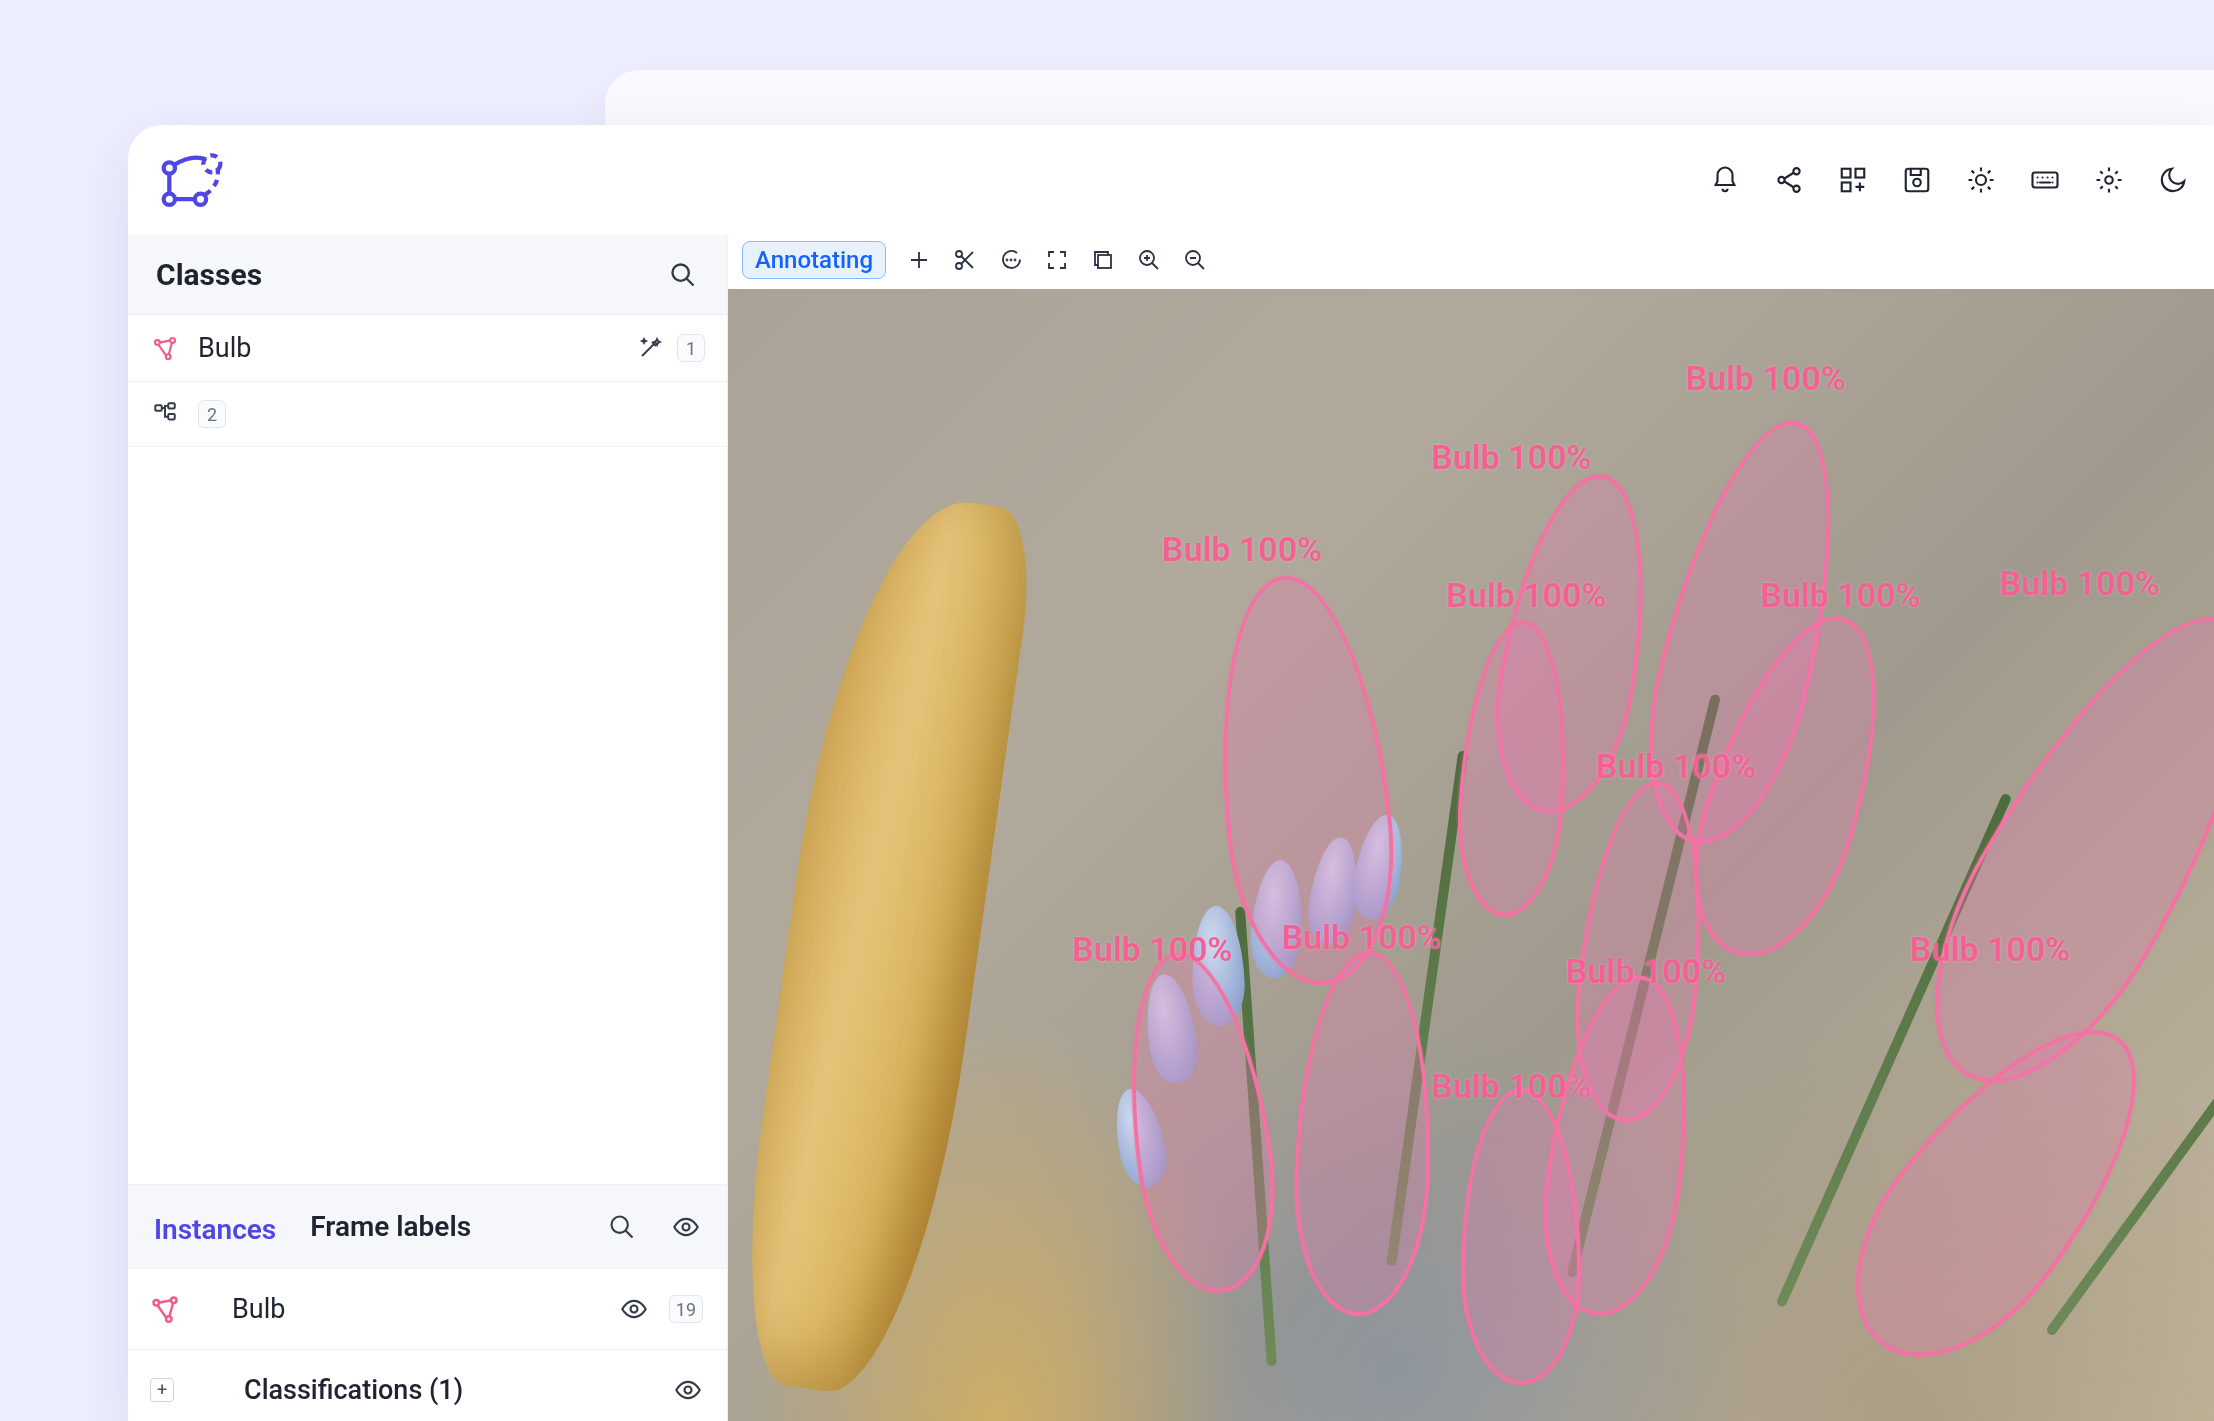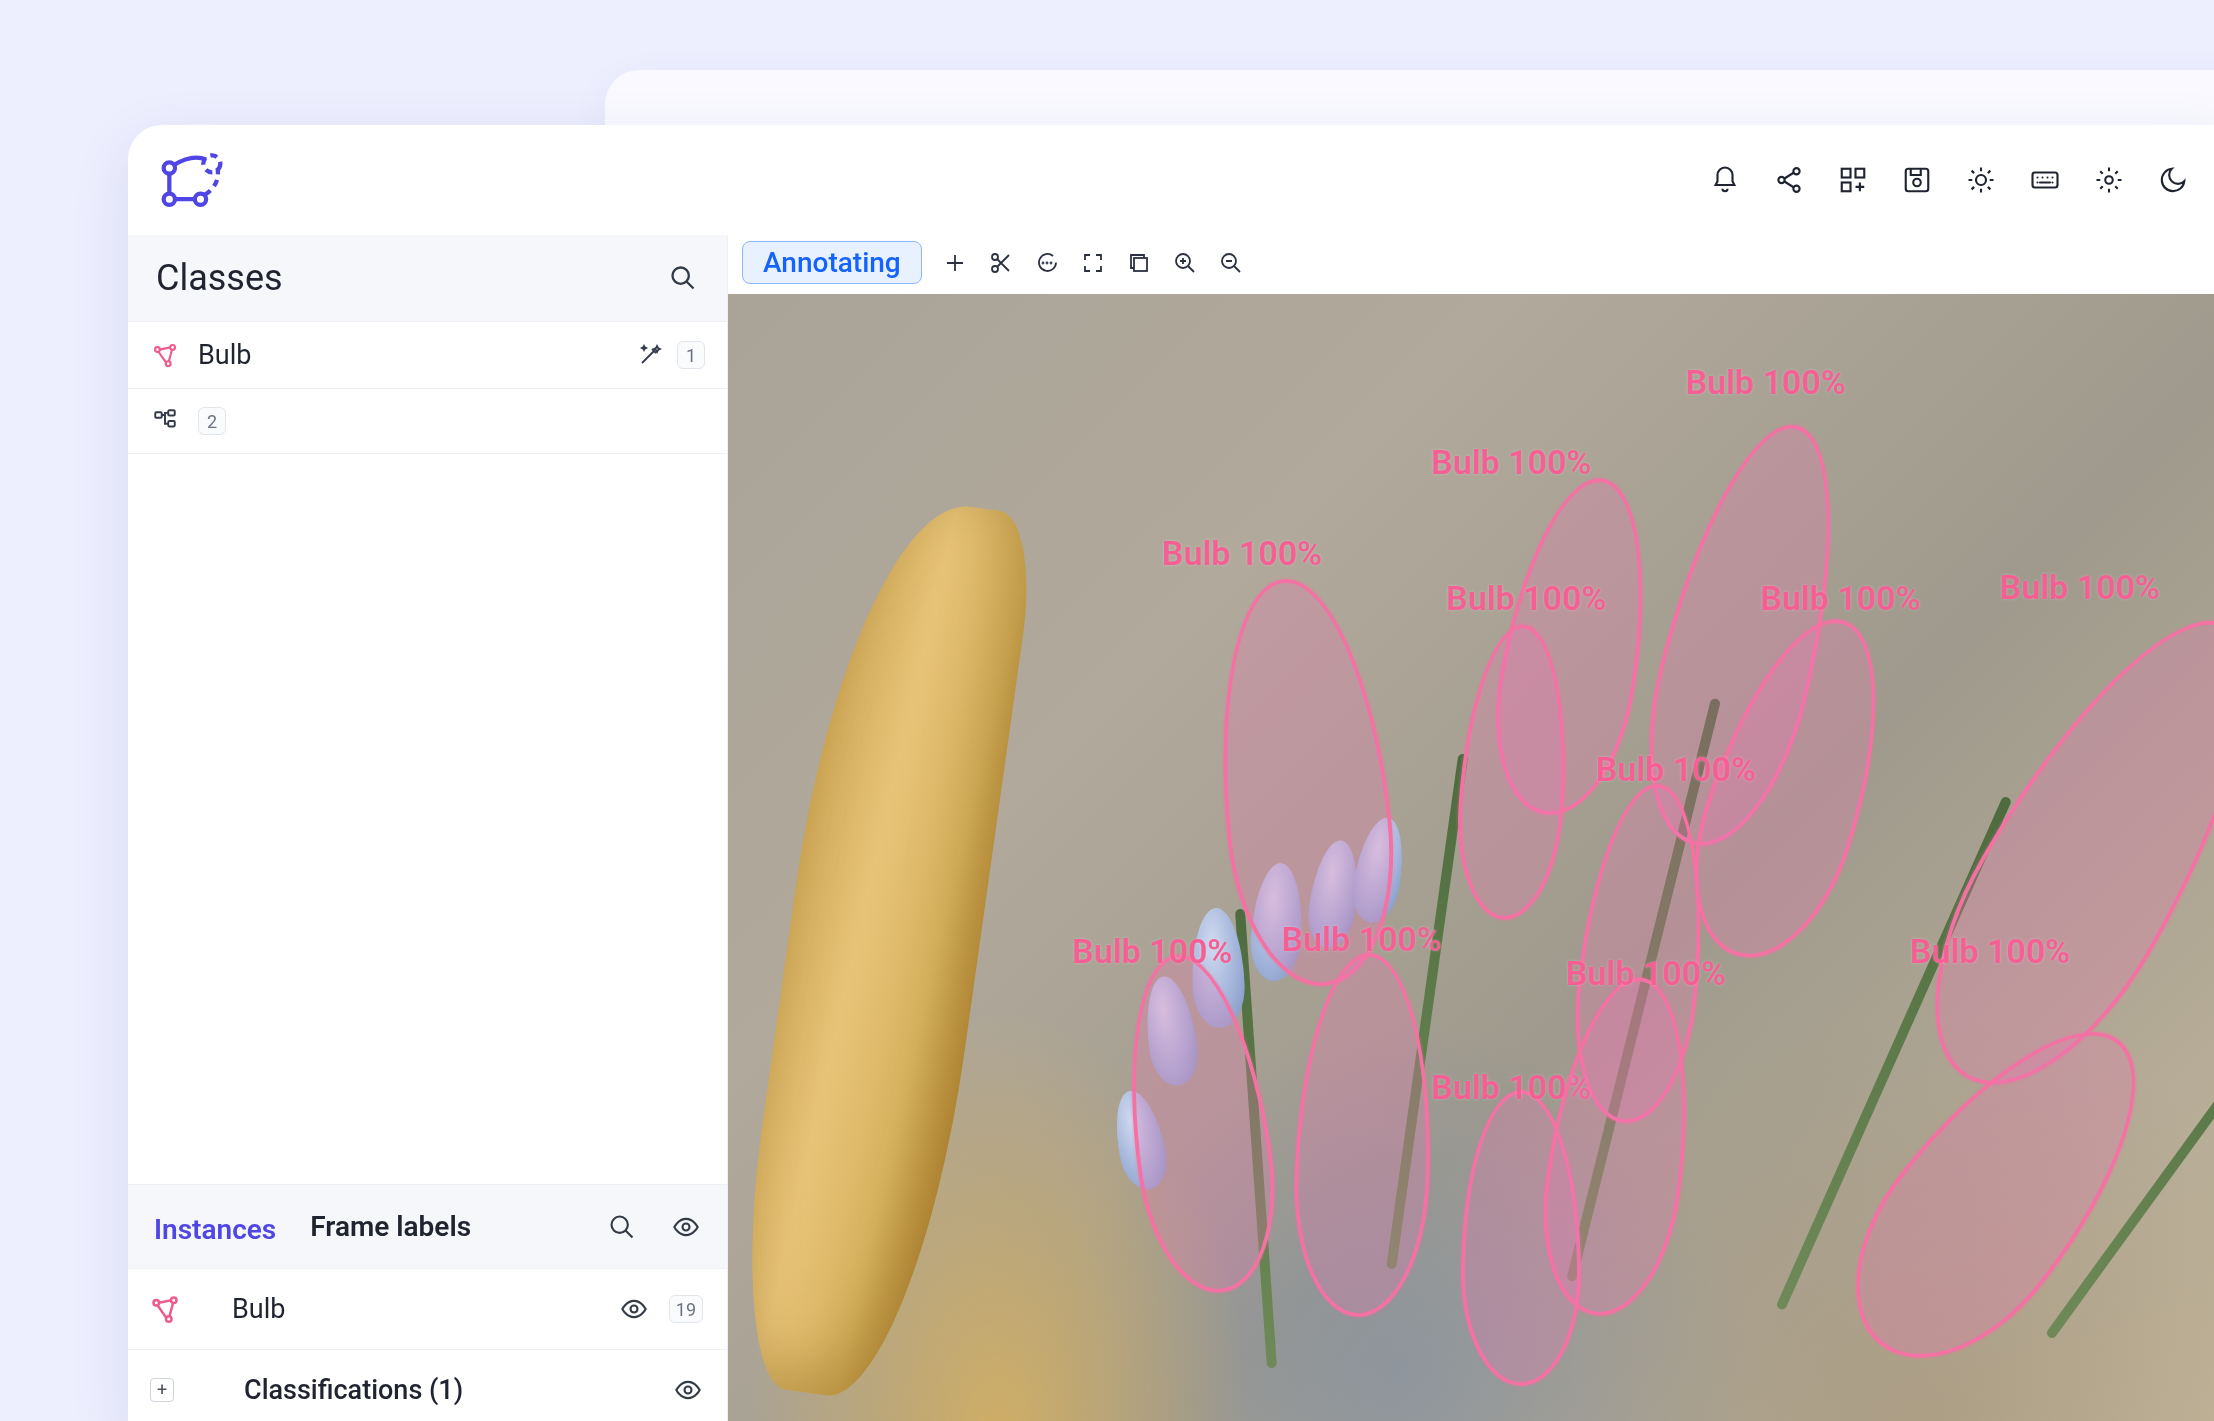--- a/index.html
+++ b/index.html
@@ -74,22 +74,22 @@
   }
   .section-bar {
     display: flex;
     align-items: center;
     padding: 22px 28px;
     background: #f6f7fa;
     border-bottom: 1px solid #eef0f4;
     gap: 14px;
   }
   .section-title {
-    font-size: 36px;
-    font-weight: 400;
+    font-size: 30px;
+    font-weight: 700;
     color: #1f2430;
     flex: 1;
   }
   .section-icon-btn {
     width: 32px; height: 32px;
     display: flex; align-items: center; justify-content: center;
     color: #333a48;
     cursor: pointer;
   }
   .section-icon-btn svg { width: 28px; height: 28px; stroke: currentColor; fill: none; stroke-width: 2; }
@@ -198,23 +198,23 @@
   .canvas-toolbar {
     display: flex;
     align-items: center;
     gap: 20px;
     padding: 6px 12px 10px 14px;
   }
   .status-chip {
     border: 1.5px solid #8bb8ff;
     background: #e8f1ff;
     color: #1463ff;
-    font-size: 28px;
+    font-size: 24px;
     font-weight: 500;
-    padding: 4px 20px;
+    padding: 4px 12px;
     border-radius: 8px;
   }
   .tool-icon {
     width: 26px; height: 26px;
     color: #2b3140;
     display: flex; align-items: center; justify-content: center;
     cursor: pointer;
   }
   .tool-icon svg { width: 24px; height: 24px; stroke: currentColor; fill: none; stroke-width: 1.8; }
 

